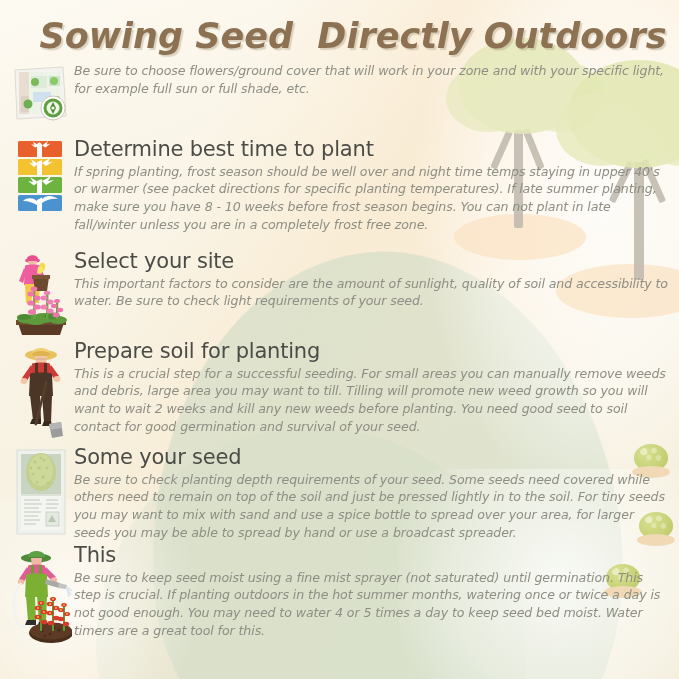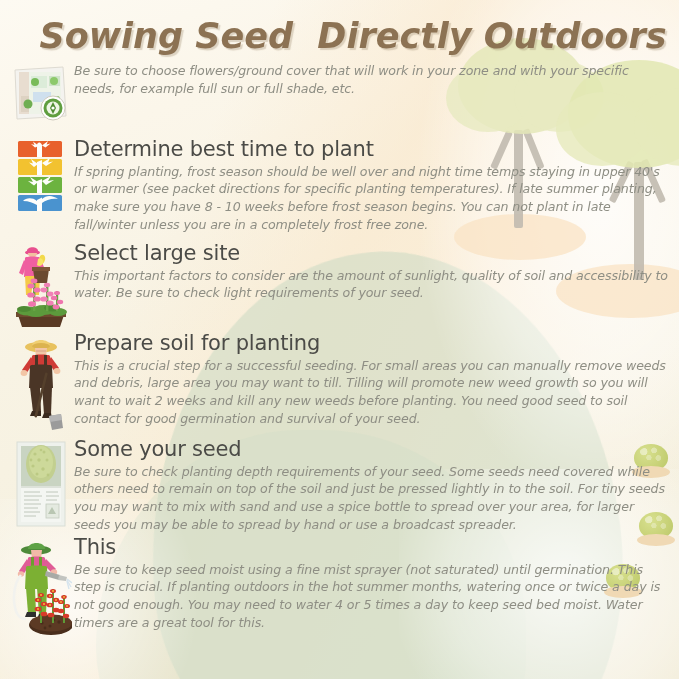--- a/index.html
+++ b/index.html
@@ -212,21 +212,21 @@
     color: #8e8e84;
     line-height: 1.42;
     margin: 0;
     letter-spacing: -0.1px;
   }
 
   
   .step.s1 { margin-bottom: 10px; }
   .step.s1 .step-icon { height: 66px; }
   .step.s2 .step-icon { height: 80px; }
-  .step.s2 { margin-bottom: 8px; }
+  .step.s2 { margin-bottom: 16px; }
   .step.s3 .step-icon { height: 86px; }
   .step.s3 { margin-bottom: 4px; }
   .step.s4 .step-icon { height: 104px; }
   .step.s4 { margin-bottom: 2px; }
   .step.s5 .step-icon { height: 94px; }
   .step.s5 { margin-bottom: 2px; }
   .step.s6 .step-icon { height: 104px; }
 
   
   .icon-svg { display: block; }
@@ -303,21 +303,21 @@
               <circle cx="40" cy="42" r="12" fill="#ffffff" stroke="#cfcabc" stroke-width="1"></circle>
               <circle cx="40" cy="42" r="9.5" fill="#5f9e3f"></circle>
               <circle cx="40" cy="42" r="6.5" fill="#eef6e6"></circle>
               <path d="M40 36 L43 42 L40 48 L37 42 Z" fill="#4f8c33"></path>
               <circle cx="40" cy="42" r="1.6" fill="#ffffff"></circle>
             </g>
           </g>
         </svg>
       </div>
       <div class="step-body">
-        <p class="step-desc">Be sure to choose flowers/ground cover  that will work in your zone and with your specific needs, for example full sun or full shade, etc.</p>
+        <p class="step-desc">Be sure to choose flowers/ground cover  that will work in your zone and with your specific light, for example full sun or full shade, etc.</p>
       </div>
     </div>
 
     <div class="step s2">
       <div class="step-icon">
         <svg class="icon-svg" width="62" height="80" viewBox="0 0 62 80">
           <g transform="translate(8,2)">
             <rect x="0" y="1" width="44" height="16" rx="1.5" fill="#e8612c"></rect>
             <rect x="0" y="19" width="44" height="16" rx="1.5" fill="#f2c230"></rect>
             <rect x="0" y="37" width="44" height="16" rx="1.5" fill="#6cb33f"></rect>
@@ -409,21 +409,21 @@
                 <ellipse cx="43" cy="50" rx="3" ry="2"></ellipse>
                 <ellipse cx="40" cy="55" rx="3.2" ry="2.2"></ellipse>
                 <ellipse cx="46" cy="59" rx="3.2" ry="2.2"></ellipse>
                 <ellipse cx="42" cy="64" rx="3.4" ry="2.4"></ellipse>
               </g>
             </g>
           </g>
         </svg>
       </div>
       <div class="step-body">
-        <h2 class="step-heading">Select large site</h2>
+        <h2 class="step-heading">Select your site</h2>
         <p class="step-desc">This important factors to consider are the amount of sunlight, quality of soil and accessibility to water. Be sure to check light  requirements of your seed.</p>
       </div>
     </div>
 
     <div class="step s4">
       <div class="step-icon">
         <svg class="icon-svg" width="62" height="104" viewBox="0 0 62 104">
           <g transform="translate(8,2)">
 
             <ellipse cx="23" cy="13" rx="16" ry="5.2" fill="#e8c25e"></ellipse>

